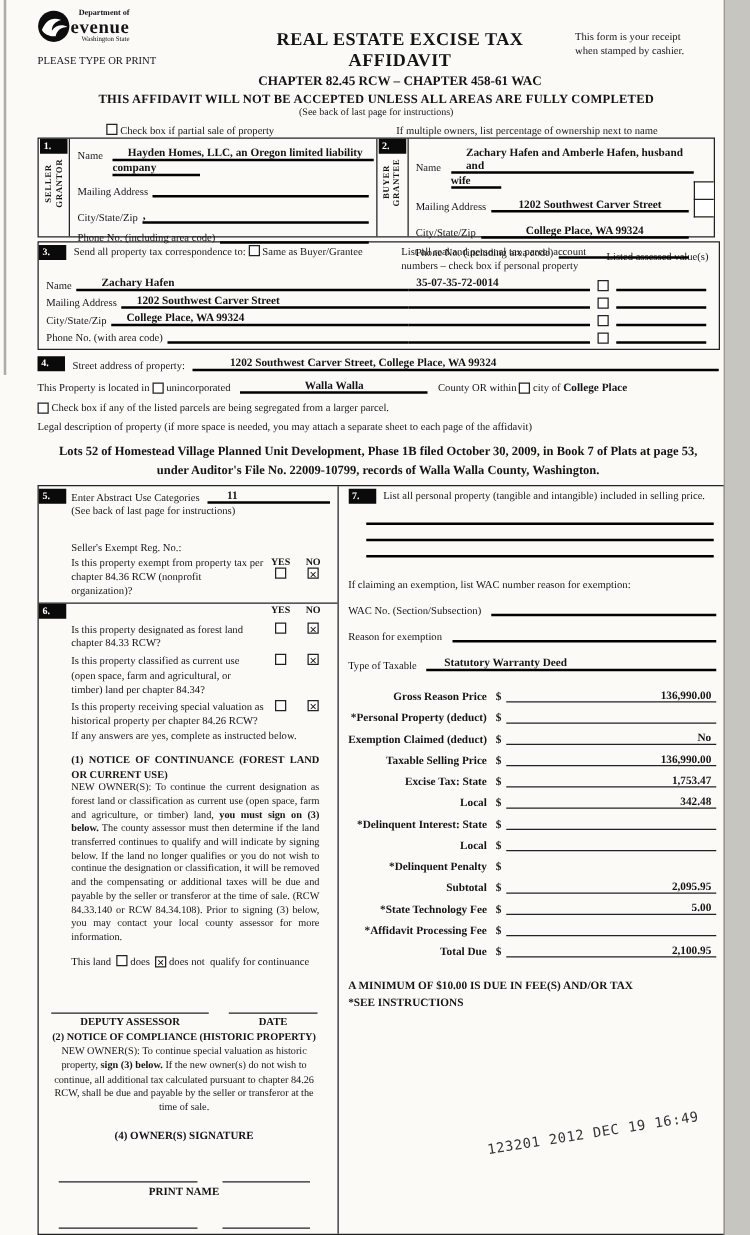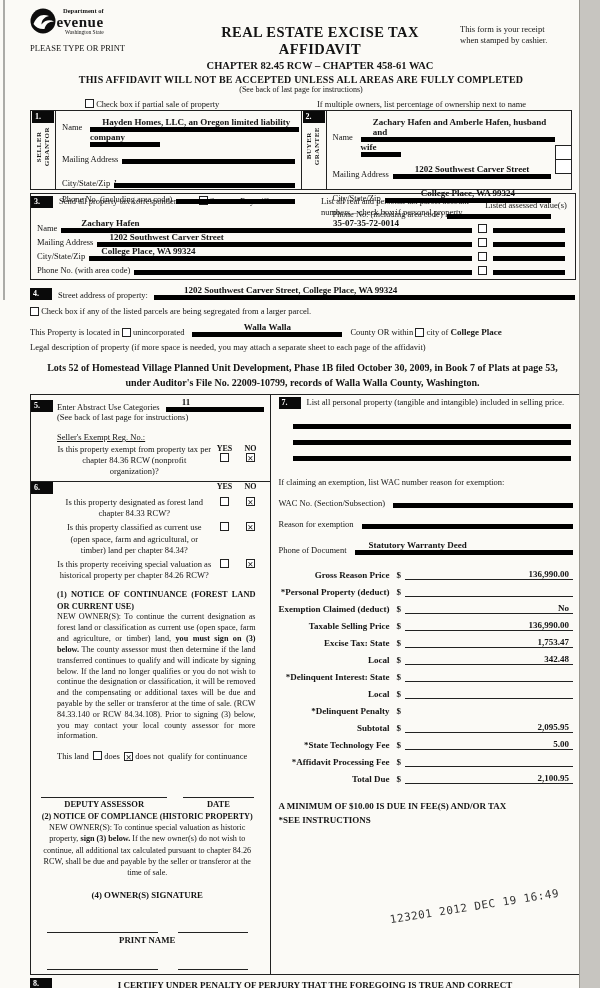--- a/index.html
+++ b/index.html
@@ -18,21 +18,21 @@
   .lt-tiny{display:block;font-size:5.5px;margin-left:10px;}
   .type-print{font-size:8.5px;margin-top:8px;}
   .hdr-center{flex:1;text-align:center;}
   .title{font-size:14.5px;font-weight:bold;letter-spacing:.4px;margin-top:16px;}
   .subtitle{font-size:10.5px;font-weight:bold;margin-top:2px;}
   .hdr-right{width:112px;font-size:8.5px;line-height:1.3;margin-top:16px;}
   .warn{font-size:10px;font-weight:bold;text-align:center;margin-top:3px;letter-spacing:.2px;}
   .seeback{font-size:8px;text-align:center;}
   
   .cb{display:inline-block;width:9px;height:9px;border:1px solid #222;font-family:"DejaVu Sans",sans-serif;font-size:7.5px;line-height:9px;text-align:center;vertical-align:-1px;background:#fff;box-sizing:border-box;}
-  .fl{display:inline-block;border-bottom:5px solid #000000;vertical-align:baseline;}
+  .fl{display:inline-block;border-bottom:2px solid #000000;vertical-align:baseline;}
   .val{font-weight:bold;font-size:9px;}
   .lbl{font-size:8.5px;}
   .b{font-weight:bold;}
   .numbox{display:inline-block;background:#0a0a0a;color:#fff;font-size:8px;font-weight:bold;width:22px;height:12px;line-height:12px;padding-left:3px;box-sizing:border-box;}
   
   .partial{display:flex;font-size:8.5px;margin:5px 0 1px 0;}
   .partial .left{margin-left:55px;flex:1;}
   .partial .right{width:255px;}
   
   .box12{display:flex;border:1px solid #222;height:78px;width:540px;}
@@ -68,21 +68,21 @@
   .s4row{display:flex;align-items:flex-end;margin-top:3px;}
   .legal{font-size:10px;font-weight:bold;text-align:center;margin:8px 10px 4px 10px;line-height:1.5;}
   
   .twocol{display:flex;border:1px solid #222;width:548px;margin-top:2px;}
   .lcol{width:268px;border-right:1px solid #222;}
   .rcol{flex:1;padding:2px 6px 4px 8px;font-size:8.5px;}
   .sec5{padding:2px 6px 4px 0;border-bottom:1px solid #222;}
   .s5row{display:flex;align-items:flex-end;font-size:8.5px;}
   .indent{margin-left:26px;font-size:8.5px;}
   .qwrap{display:flex;margin-top:2px;}
-  .qtext{flex:1;font-size:8.5px;line-height:1.3;text-align:center;}
+  .qtext{flex:1;font-size:8.5px;line-height:1.3;}
   .ynk{width:26px;text-align:center;font-size:8px;font-weight:bold;}
   .sec6{padding:0 6px 4px 0;}
   .s6hdr{display:flex;}
   .qrow{display:flex;margin-top:3px;padding-left:26px;}
   .note1{font-size:8.2px;line-height:1.32;margin:8px 8px 0 26px;text-align:justify;}
   .n1title{font-weight:bold;font-size:8.4px;}
   .landrow{font-size:8.5px;margin:9px 0 0 26px;}
   .deputy{display:flex;margin:26px 10px 0 10px;}
   .dleft{flex:1.8;text-align:center;margin-right:16px;}
   .dright{flex:1;text-align:center;}
@@ -284,49 +284,49 @@
       </div>
     </div>
 
     <div class="sec4">
       <div class="s4row">
         <span class="numbox" style="margin-right:6px;">4.</span>
         <span>Street address of property:</span>
         <span class="fl val" style="flex:1;margin-left:6px;padding-left:30px;box-sizing:border-box;">1202 Southwest Carver Street, College Place, WA  99324</span>
       </div>
       <div class="s4row" style="margin-top:6px;">
-        <span class="cb"></span>&nbsp;
-        <span>Check box if any of the listed parcels are being segregated from a larger parcel.</span>
-      </div>
-      <div class="s4row" style="margin-top:6px;">
         <span>This Property is located in</span>&nbsp;
         <span class="cb"></span>&nbsp;
         <span>unincorporated</span>
         <span class="fl val" style="width:150px;margin:0 8px;text-align:center;">Walla Walla</span>
         <span>County OR  within</span>&nbsp;
         <span class="cb"></span>&nbsp;
         <span>city of</span>&nbsp;
         <span class="val">College Place</span>
       </div>
+      <div class="s4row" style="margin-top:6px;">
+        <span class="cb"></span>&nbsp;
+        <span>Check box if any of the listed parcels are being segregated from a larger parcel.</span>
+      </div>
       <div class="s4row" style="margin-top:5px;">
         <span>Legal description of property (if more space is needed, you may attach a separate sheet to each page of the affidavit)</span>
       </div>
       <div class="legal">Lots 52 of Homestead Village Planned Unit Development, Phase 1B filed October 30, 2009, in Book 7 of Plats at page 53, under Auditor's File No. 22009-10799, records of Walla Walla County, Washington.</div>
     </div>
 
     <div class="twocol">
       <div class="lcol">
         <div class="sec5">
           <div class="s5row">
             <span class="numbox" style="margin-right:4px;">5.</span>
             <span>Enter Abstract Use Categories</span>
             <span class="fl val" style="flex:1;margin-left:6px;padding-left:16px;box-sizing:border-box;">11</span>
           </div>
           <div class="indent">(See back of last page for instructions)</div>
-          <div class="indent" style="margin-top:10px;text-decoration:underline;">Seller's Exempt Reg. No.:</div>
+          <div class="indent" style="margin-top:20px;">Seller's Exempt Reg. No.:</div>
           <div class="qwrap" style="padding-left:26px;">
             <div class="qtext">Is this property exempt from property tax per chapter 84.36 RCW (nonprofit organization)?</div>
             <div class="ynk"><div>YES</div><span class="cb"></span></div>
             <div class="ynk"><div>NO</div><span class="cb checked">✕</span></div>
           </div>
         </div>
         <div class="sec6">
           <div class="s6hdr">
             <span class="numbox">6.</span>
             <span style="flex:1;"></span>
@@ -341,20 +341,23 @@
           <div class="qrow">
             <div class="qtext">Is this property classified as current use (open space, farm and agricultural, or timber) land per chapter 84.34?</div>
             <div class="ynk"><span class="cb"></span></div>
             <div class="ynk"><span class="cb checked">✕</span></div>
           </div>
           <div class="qrow">
             <div class="qtext">Is this property receiving special valuation as historical property per chapter 84.26 RCW?</div>
             <div class="ynk"><span class="cb"></span></div>
             <div class="ynk"><span class="cb checked">✕</span></div>
           </div>
+          <div class="qrow" style="margin-top:1px;">
+              <div class="qtext">If any answers are yes, complete as instructed below.</div>
+            </div>
 
           <div class="note1">
             <span class="n1title">(1) NOTICE OF CONTINUANCE (FOREST LAND OR CURRENT USE)</span><br>
             <span>NEW OWNER(S): To continue the current designation as forest land or classification as current use (open space, farm and agriculture, or timber) land, </span><span class="b">you must sign on (3) below.</span><span>  The county assessor must then determine if the land transferred continues to qualify and will indicate by signing below. If the land no longer qualifies or you do not wish to continue the designation or classification, it will be removed and the compensating or additional taxes will be due and payable by the seller or transferor at the time of sale.  (RCW 84.33.140 or RCW 84.34.108). Prior to signing (3) below, you may contact your local county assessor for more information.</span>
           </div>
 
           <div class="landrow">
             <span>This land</span>&nbsp;
             <span class="cb"></span>
             <span>does</span>&nbsp;
@@ -413,21 +416,21 @@
         <div class="exline">If claiming an exemption, list WAC number reason for exemption:</div>
         <div class="wrow">
             <span class="wl">WAC No. (Section/Subsection)</span>
             <span class="fl"></span>
           </div>
         <div class="wrow">
             <span class="wl">Reason for exemption</span>
             <span class="fl"></span>
           </div>
         <div class="wrow">
-            <span class="wl">Phone of Document</span>
+            <span class="wl">Type of Taxable</span>
             <span class="fl val" style="padding-left:14px;box-sizing:border-box;">Statutory Warranty Deed</span>
           </div>
 
         <div class="mtable">
           <div class="mrow">
               <span class="mlabel b">Gross Reason Price</span>
               <span class="dollar b">$</span>
               <span class="mline"><span class="mval">136,990.00</span></span>
             </div>
           <div class="mrow">

